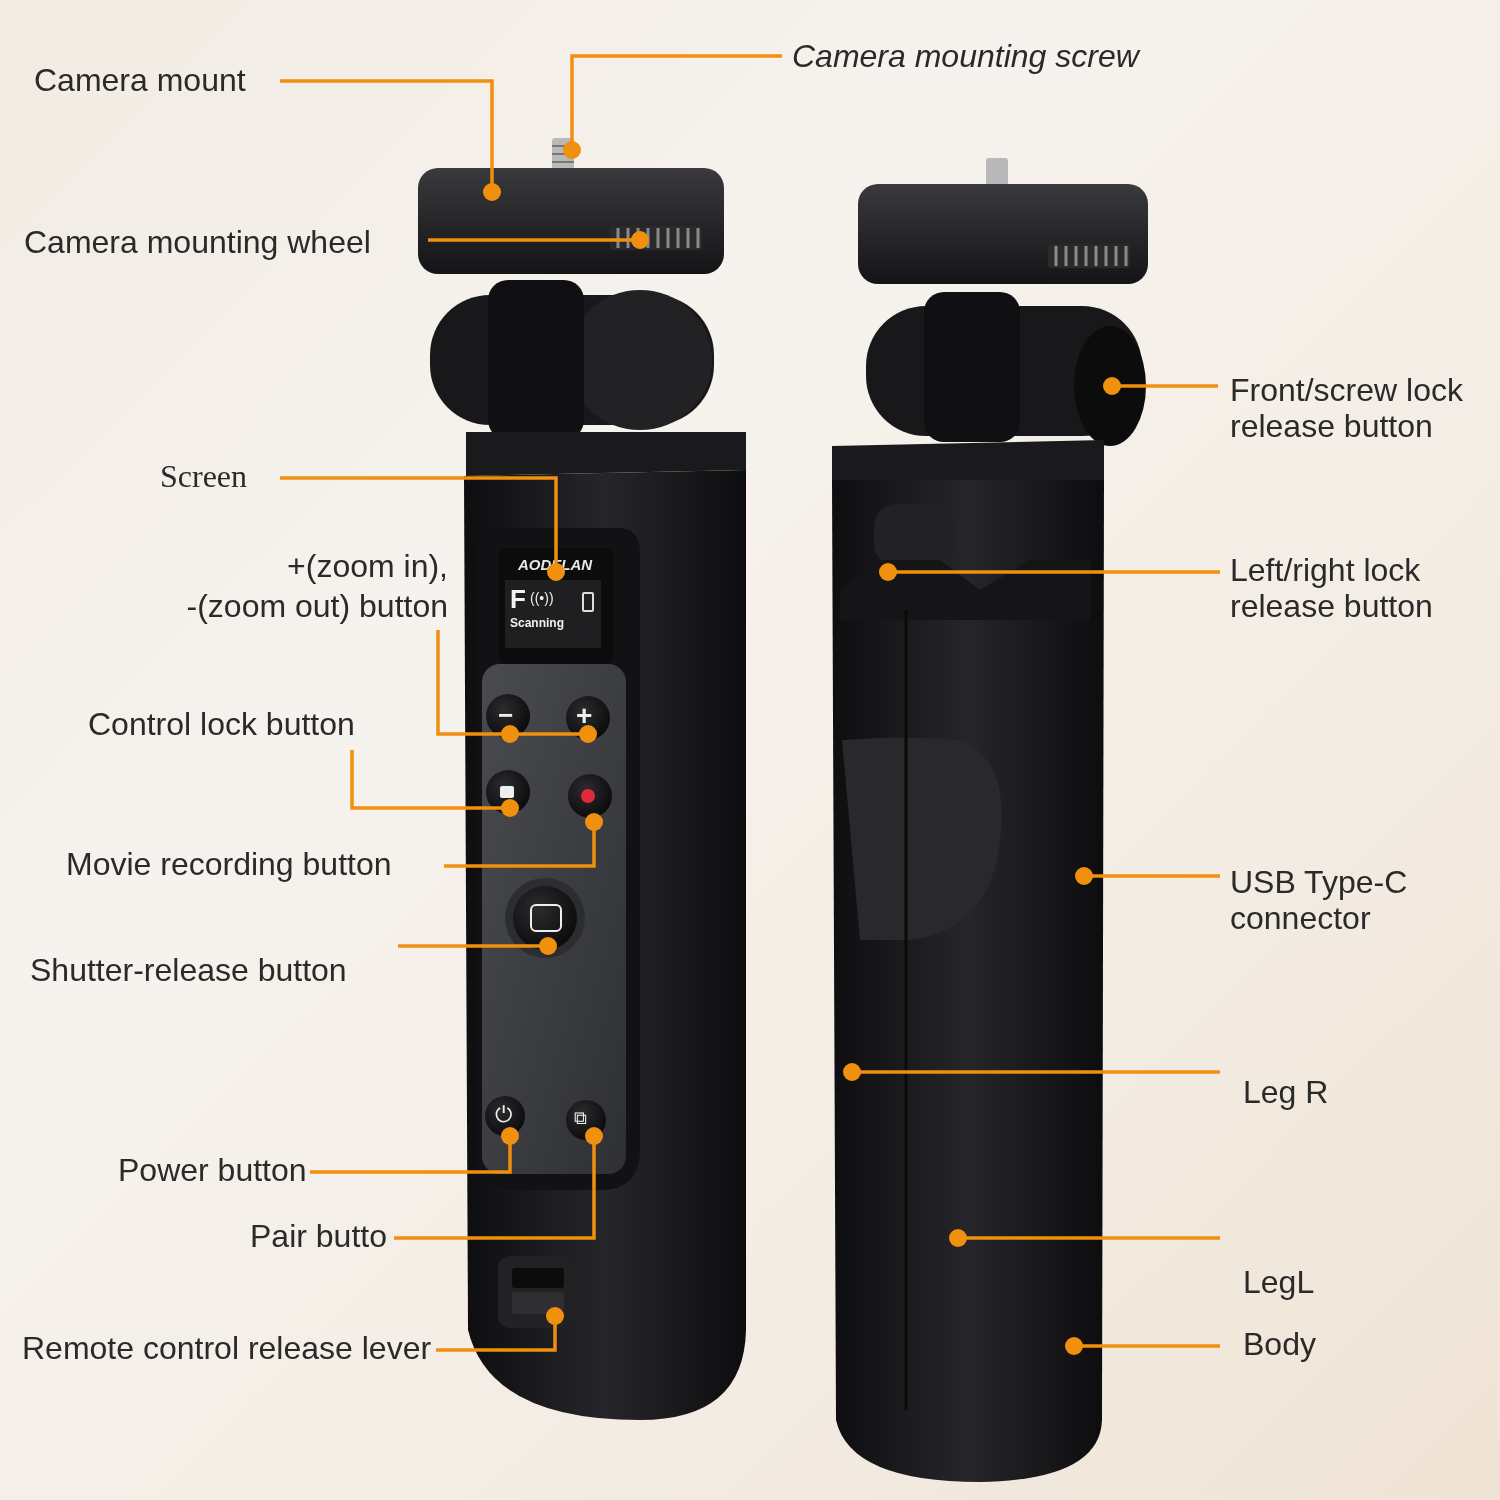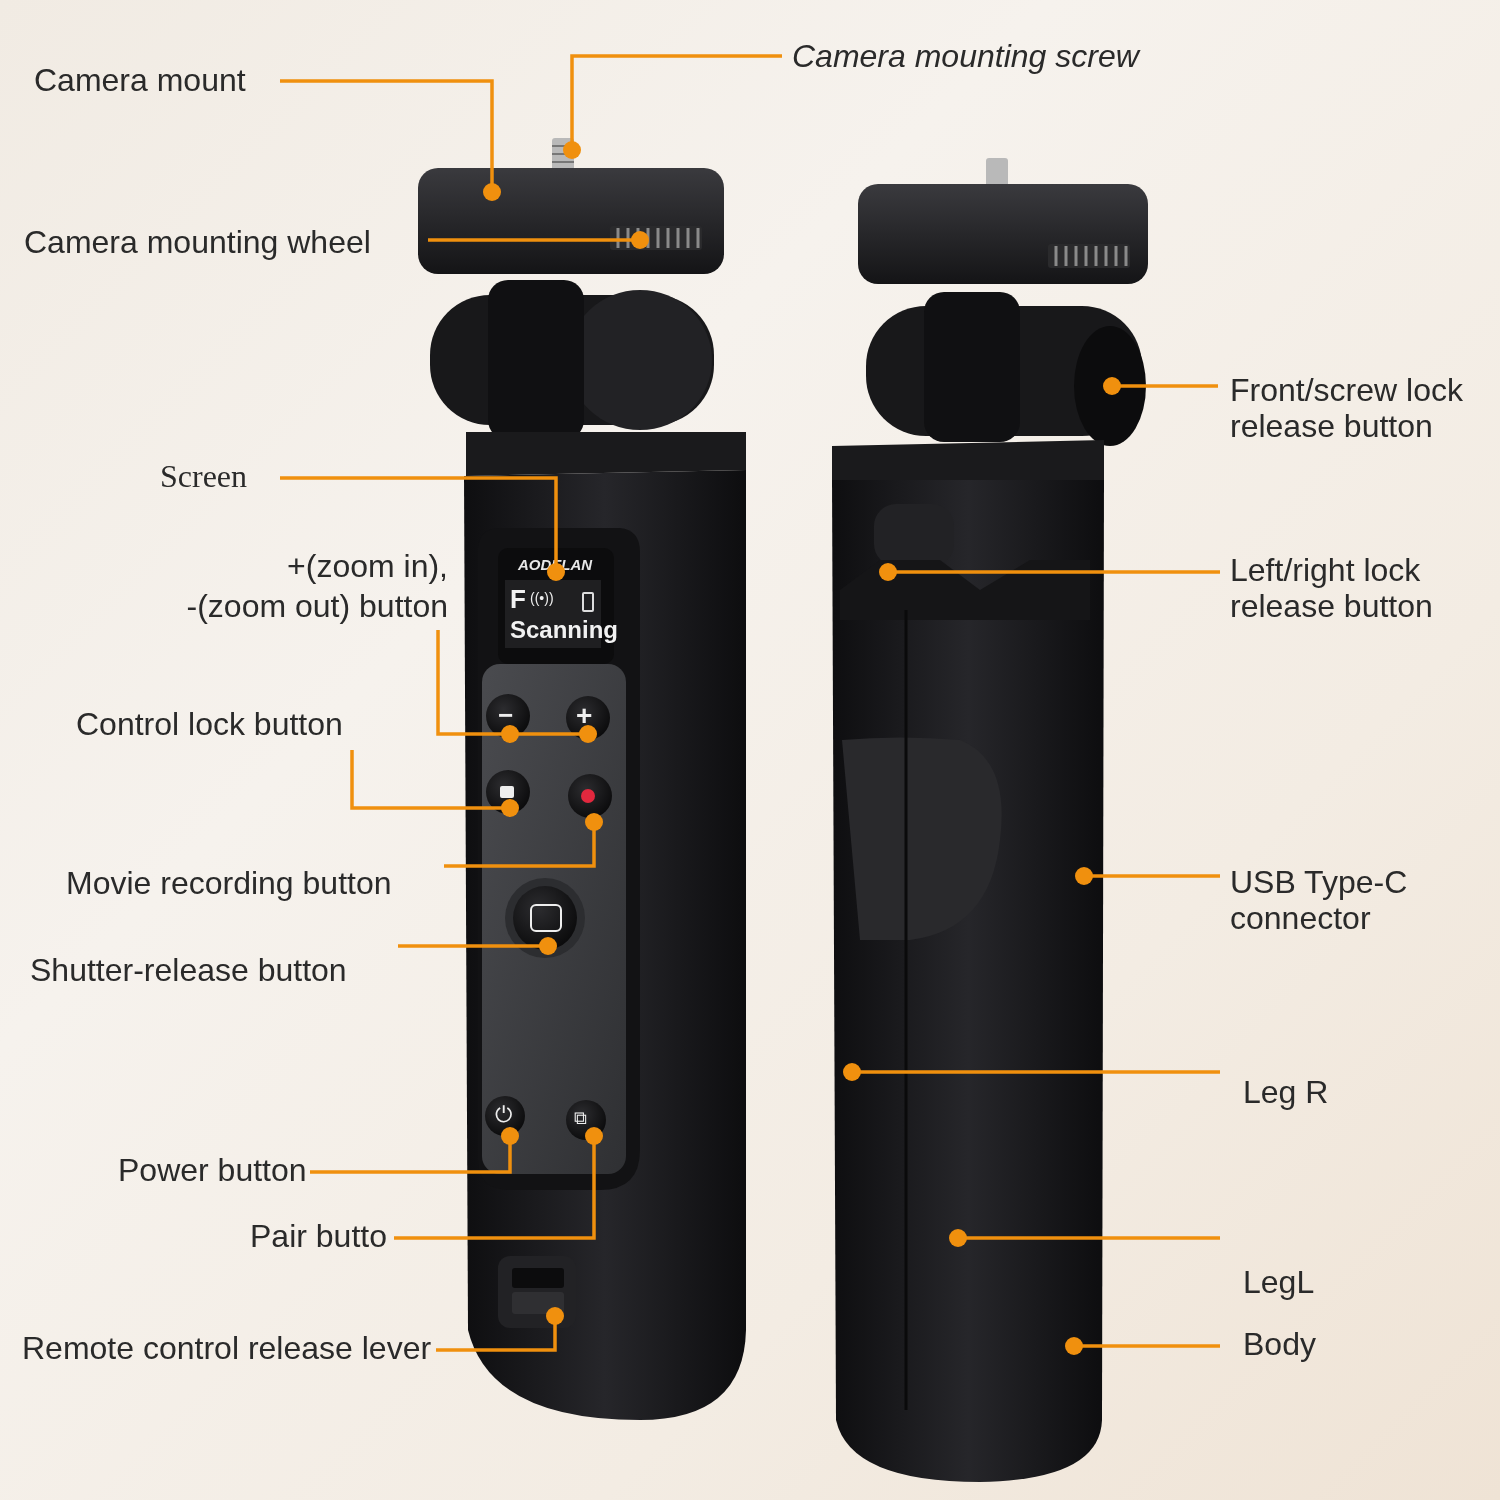--- a/index.html
+++ b/index.html
@@ -110,21 +110,21 @@
     <path d="M840 590 L880 560 L940 560 L980 590 L1030 560 L1090 560 L1090 620 L840 620 Z" fill="#151517"></path>
     <path d="M842 740 Q900 735 960 740 Q1010 760 1000 840 Q990 930 910 940 L860 940 Z" fill="#29292c"></path>
     <line x1="906" y1="610" x2="906" y2="1410" stroke="#0a0a0b" stroke-width="3"></line>
   </g>
 </svg>
 
 <div style="position:absolute;left:518px;top:556px;font-size:15px;font-weight:bold;font-style:italic;color:#e8e8e8;">AODELAN</div>
 <div style="position:absolute;left:510px;top:584px;font-size:26px;font-weight:bold;color:#f2f2f2;">F</div>
 <span style="position:absolute;left:530px;top:590px;font-size:14px;color:#eee;">((•))</span>
 <span style="position:absolute;left:582px;top:592px;width:8px;height:16px;border:2px solid #ddd;border-radius:2px;"></span>
-<div style="position:absolute;left:510px;top:616px;font-size:24px;font-weight:bold;color:#f2f2f2;">Scanning</div>
+<div style="position:absolute;left:510px;top:616px;font-size:12px;font-weight:bold;color:#f2f2f2;">Scanning</div>
 
 <span style="position:absolute;left:498px;top:700px;font-size:26px;font-weight:bold;color:#eee;">−</span>
 <span style="position:absolute;left:576px;top:700px;font-size:28px;font-weight:bold;color:#eee;">+</span>
 <span style="position:absolute;left:500px;top:786px;width:14px;height:12px;background:#eee;border-radius:2px;"></span>
 <span style="position:absolute;left:530px;top:904px;width:28px;height:24px;border:2px solid #eee;border-radius:6px;"></span>
 <span style="position:absolute;left:495px;top:1102px;font-size:22px;color:#eee;">⏻</span>
 <span style="position:absolute;left:574px;top:1108px;font-size:18px;color:#eee;">⧉</span>
 
 <svg class="leaders" viewBox="0 0 1500 1500">
   <g stroke="#f0900e" stroke-width="3.5" fill="none">
@@ -166,22 +166,22 @@
       <circle cx="958" cy="1238" r="9"></circle>
       <circle cx="1074" cy="1346" r="9"></circle>
   </g>
 </svg>
 
 <div class="label" style="left:34px;top:62px;">Camera mount</div>
 <div class="label" style="left:24px;top:224px;">Camera mounting wheel</div>
 <div class="label" style="left:160px;top:458px;font-family:Liberation Serif, serif;">Screen</div>
 <div class="label right" style="right:1052px;top:548px;">+(zoom in),</div>
 <div class="label right" style="right:1052px;top:588px;">-(zoom out) button</div>
-<div class="label" style="left:76px;top:706px;">Control lock button</div>
-<div class="label" style="left:66px;top:846px;margin-top:19px;">Movie recording button</div>
+<div class="label" style="left:88px;top:706px;">Control lock button</div>
+<div class="label" style="left:66px;top:846px;">Movie recording button</div>
 <div class="label" style="left:30px;top:952px;">Shutter-release button</div>
 <div class="label" style="left:118px;top:1152px;">Power button</div>
 <div class="label" style="left:250px;top:1218px;">Pair butto</div>
 <div class="label" style="left:22px;top:1330px;">Remote control release lever</div>
 
 <div class="label" style="left:792px;top:38px;font-style:italic;">Camera mounting screw</div>
 <div class="label" style="left:1230px;top:372px;">Front/screw lock</div>
 <div class="label" style="left:1230px;top:408px;">release button</div>
 <div class="label" style="left:1230px;top:552px;">Left/right lock</div>
 <div class="label" style="left:1230px;top:588px;">release button</div>

